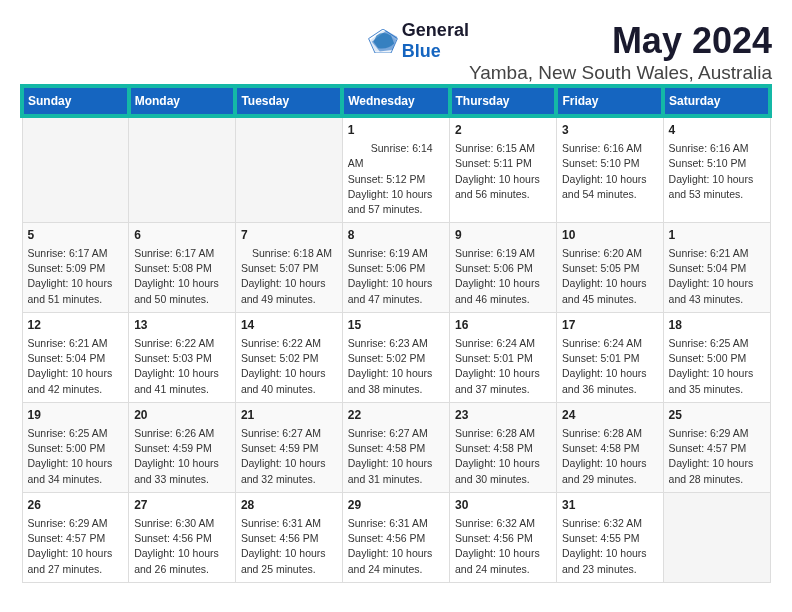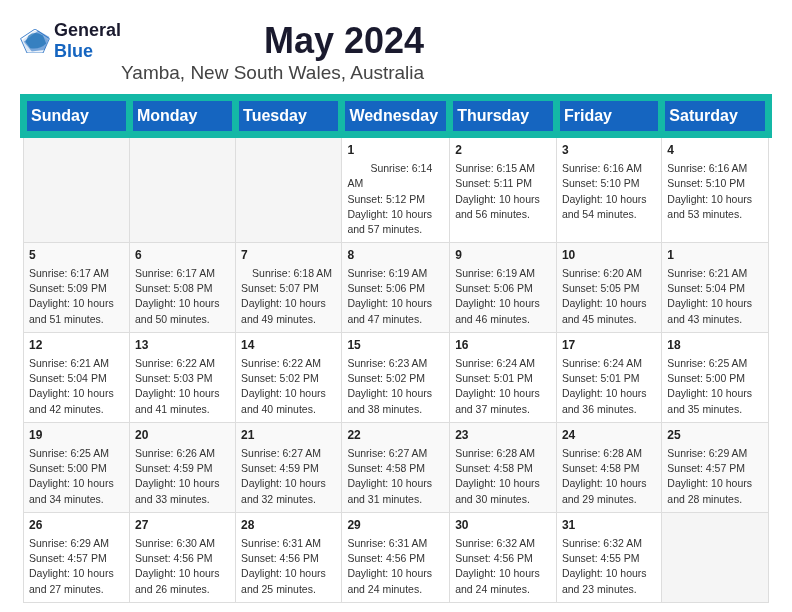--- a/index.html
+++ b/index.html
@@ -5,23 +5,23 @@
     * { box-sizing: border-box; margin: 0; padding: 0; }
     body {
       font-family: Arial, sans-serif;
       background: #fff;
       width: 792px;
       min-height: 612px;
       padding: 20px;
     }
     .header {
       display: flex;
-      justify-content: flex-start;
+      justify-content: flex-end;
       align-items: flex-start;
-      margin-bottom: 10px;
+      margin-bottom: 0;
     }
     .logo {
       display: flex;
       align-items: center;
       gap: 4px;
     }
     .logo-text-general {
       font-size: 18px;
       font-weight: bold;
       color: #1a1a2e;
@@ -51,23 +51,23 @@
     table {
       width: 100%;
       border-collapse: collapse;
       font-size: 11px;
     }
     thead tr th {
       background-color: #1565c0;
       color: #fff;
       padding: 6px 4px;
       text-align: left;
-      font-size: 16px;
-      font-weight: bold;
-      border: 7px solid #14b8a6;
+      font-size: 12px;
+      font-weight: bold;
+      border: 4px solid #14b8a6;
     }
     tbody tr td {
       border: 1px solid #ddd;
       padding: 4px 5px;
       vertical-align: top;
       width: 108px;
       height: 90px;
       background: #fff;
       color: #222;
       line-height: 1.4;

